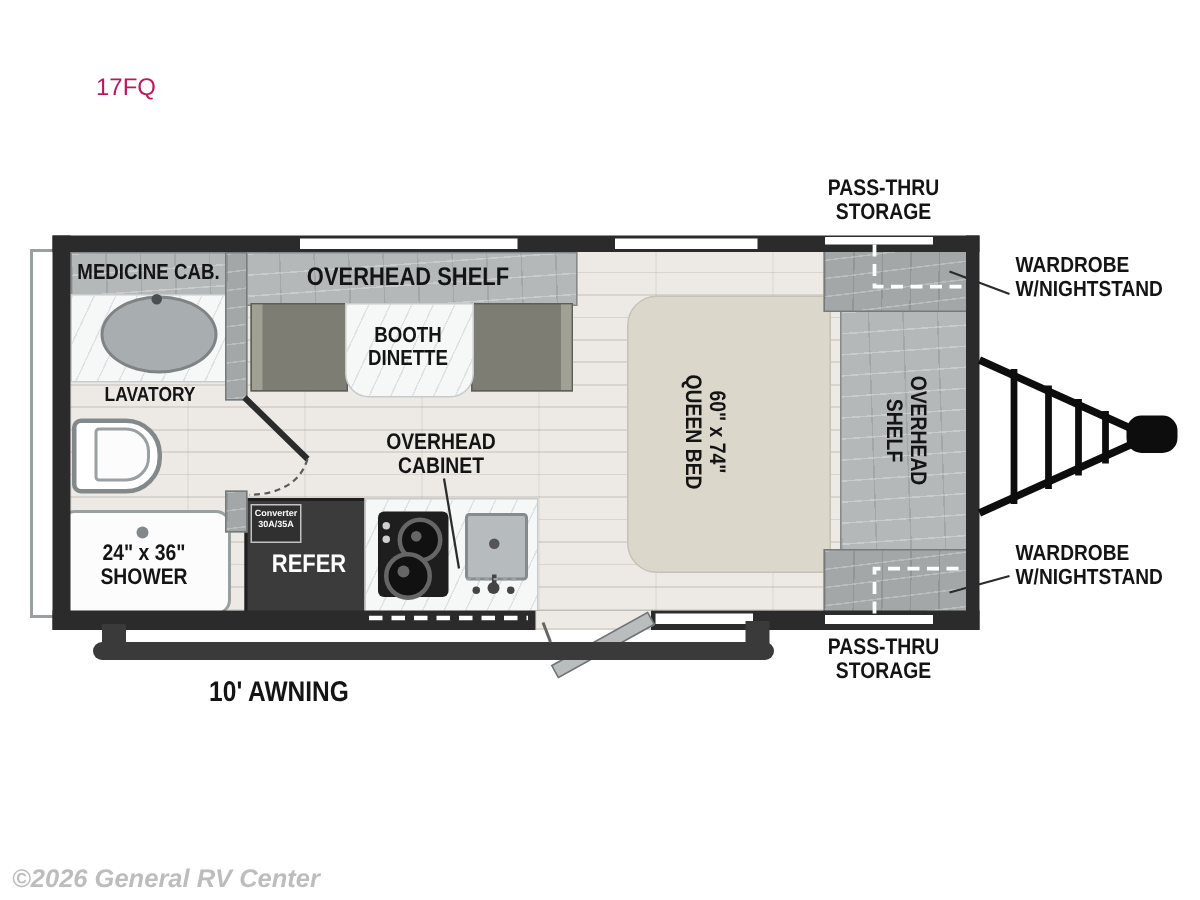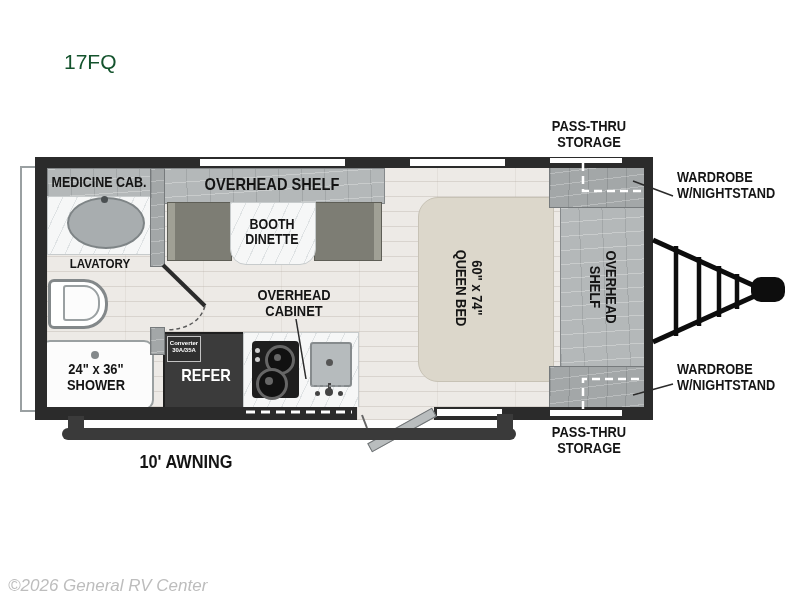--- a/index.html
+++ b/index.html
@@ -35,21 +35,21 @@
   .rot{transform:translate(-50%,-50%) rotate(90deg) scaleX(.86)}
   .la{transform:scaleX(.88);transform-origin:0 0;text-align:left}
   svg.overlay{position:absolute;left:0;top:0;z-index:8;pointer-events:none}
   .awn{background:#3a3a3a;z-index:6}
 </style>
 </head>
 <body>
 
 <div class="stage">
 
-  <div class="abs" style="left:64px;top:50px;font-size:21px;color:#14532d;z-index:10">17FQ</div>
+  <div class="abs" style="left:64px;top:50px;font-size:16px;color:#be185d;z-index:10">17FQ</div>
 
   <div class="abs" style="left:20px;top:166px;width:16px;height:242px;border:2px solid #9aa0a2;background:#fff;z-index:0"></div>
 
   <div class="abs floor" style="left:47px;top:168px;width:597px;height:239px"></div>
 
   <div class="abs wall" style="left:35px;top:157px;width:618px;height:11px"></div>
   <div class="abs wall" style="left:35px;top:407px;width:618px;height:13px"></div>
   <div class="abs wall" style="left:35px;top:157px;width:12px;height:263px"></div>
   <div class="abs wall" style="left:644px;top:157px;width:9px;height:263px"></div>
 
@@ -176,15 +176,15 @@
   <div class="lbl la" style="left:677px;top:169px;font-size:14.5px;line-height:16px">
     <div>WARDROBE</div>
     <div>W/NIGHTSTAND</div>
   </div>
   <div class="lbl la" style="left:677px;top:361px;font-size:14.5px;line-height:16px">
     <div>WARDROBE</div>
     <div>W/NIGHTSTAND</div>
   </div>
   <div class="lbl c" style="left:186px;top:462px;font-size:19px">10' AWNING</div>
 
-  <div class="abs" style="left:8px;top:576px;font-size:17px;font-weight:normal;font-style:italic;color:#bdbdbd;z-index:10">©2026 General RV Center</div>
+  <div class="abs" style="left:8px;top:576px;font-size:17px;font-weight:bold;font-style:italic;color:#bdbdbd;z-index:10">©2026 General RV Center</div>
 
 </div>
 
 </body></html>

